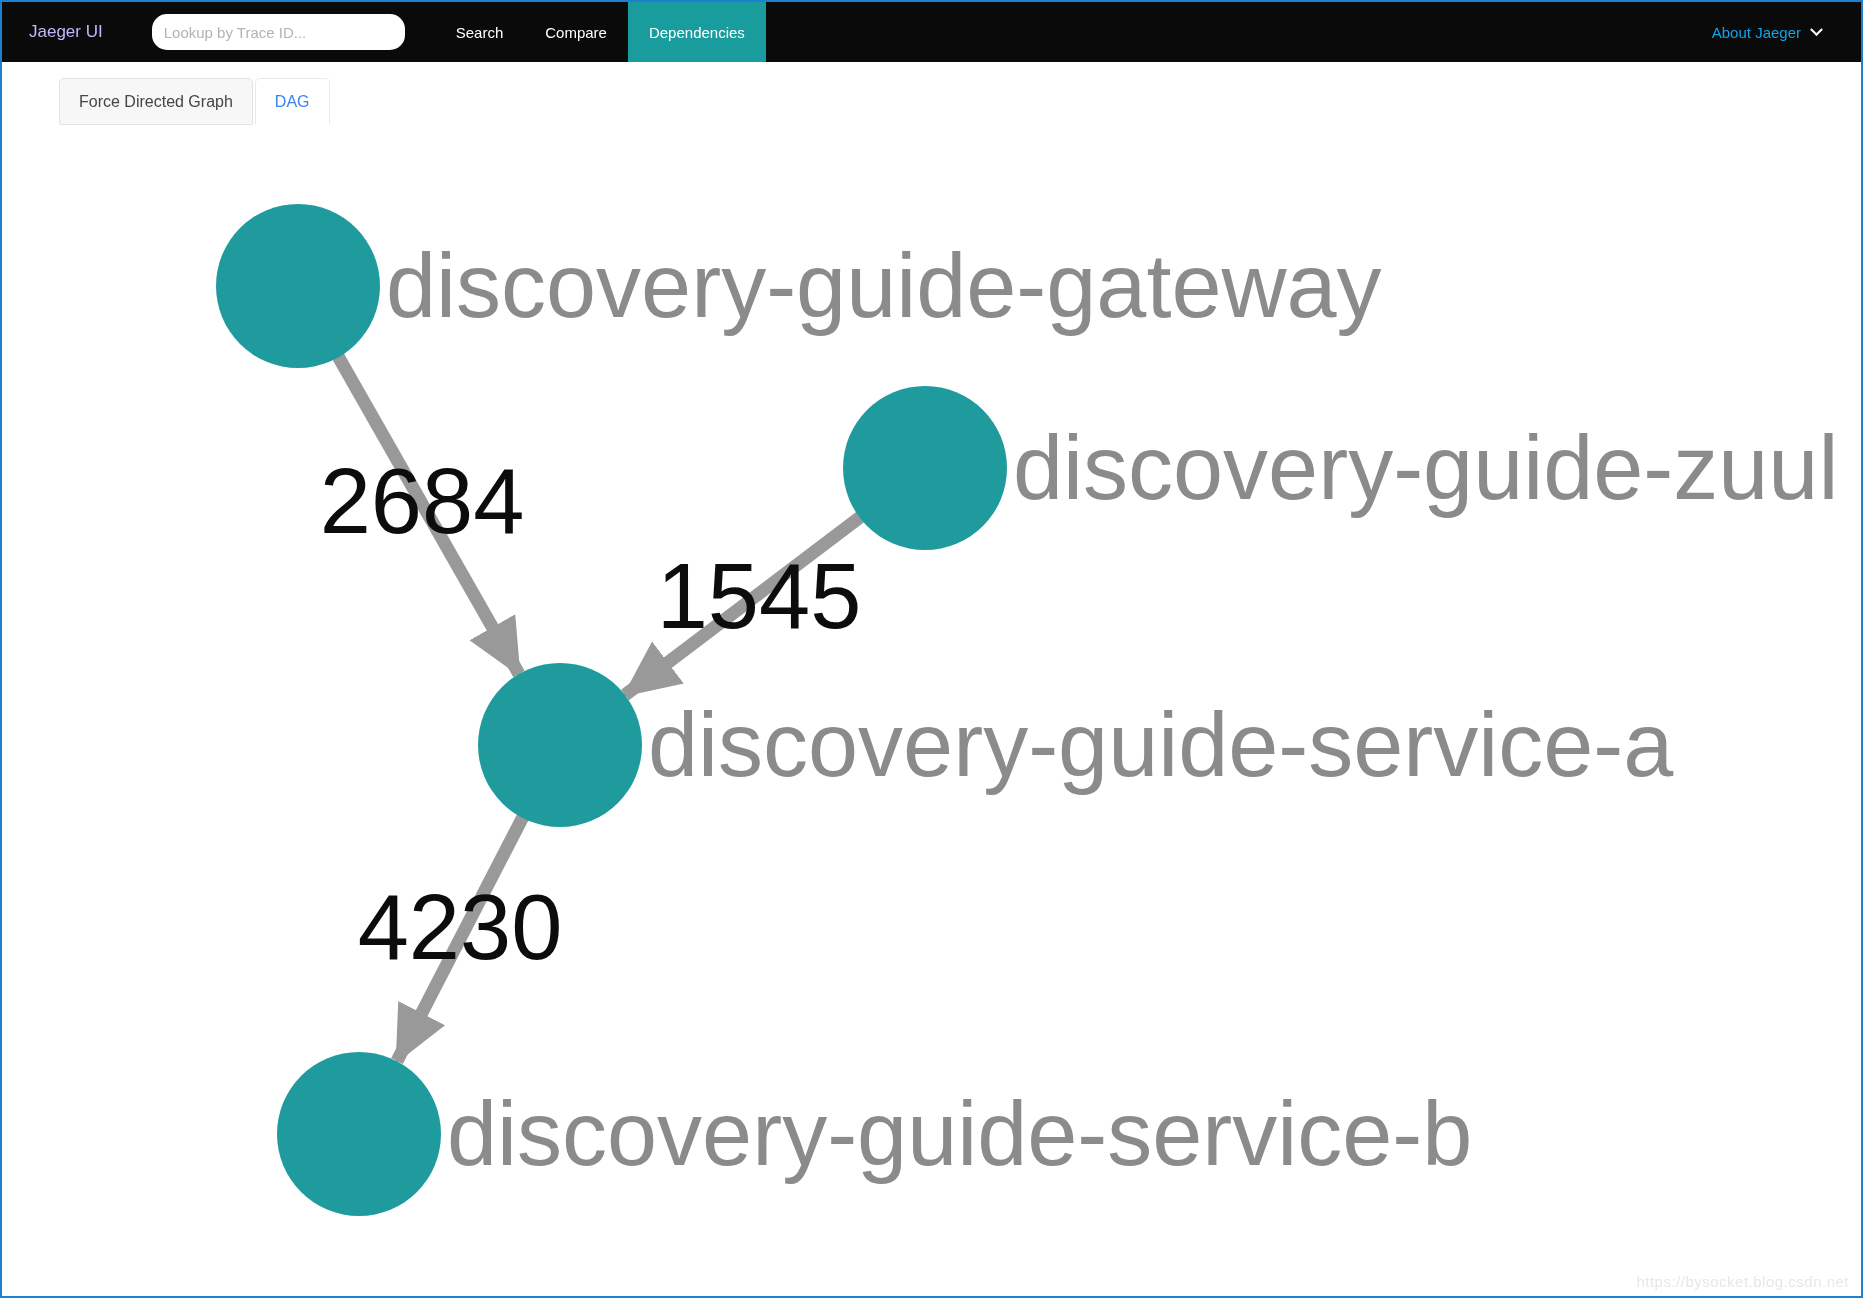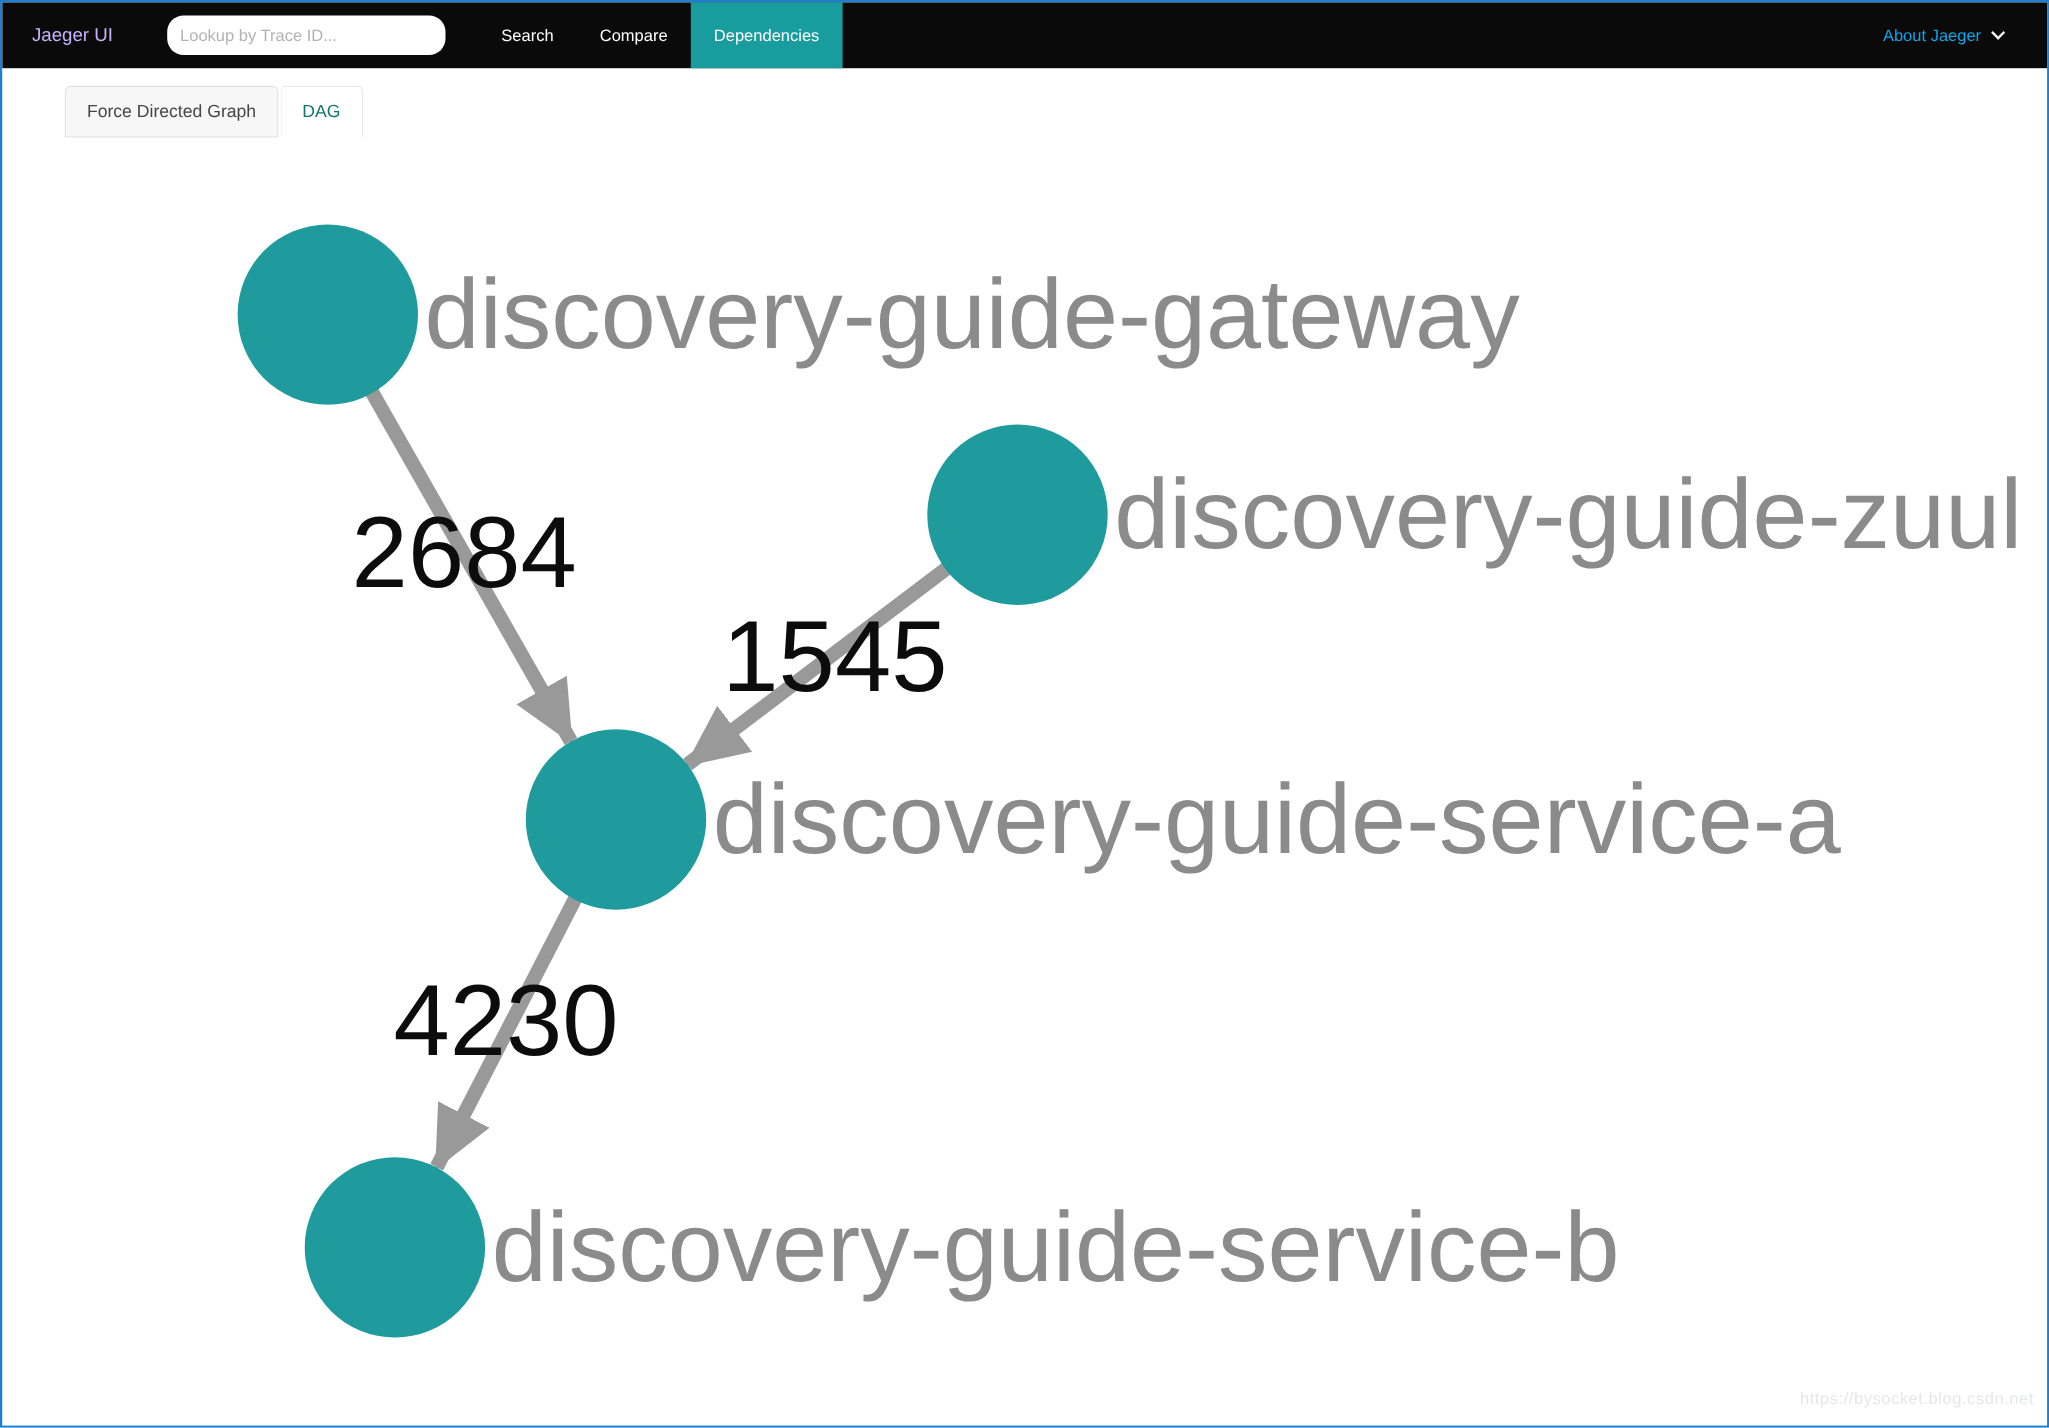--- a/index.html
+++ b/index.html
@@ -46,38 +46,38 @@
   .tabs {
     position:relative; z-index:2;
     display:flex; gap:2px; margin:16px 0 0 22px;padding-left:35px;
   }
   .tab {
     display:flex; align-items:center; height:47px; padding:0 19px;
     font-size:16px; color:#454545; background:#f7f7f7;
     border:1px solid #e2e2e2; border-radius:5px 5px 0 0; cursor:pointer; white-space:nowrap;
   }
   .tab.active {
-    background:#ffffff; color:#0f766e;
+    background:#ffffff; color:#3b82f6;
     border-color:#e9e9e9; border-bottom-color:#ffffff;
   }
 
   
   .dag-svg { position:absolute; left:0; top:0; width:1859px; height:1294px; z-index:1; }
   .edge-line { stroke:#999999; stroke-width:13; }
   .node-circle { fill:#1f9b9e; }
   .node-label {
     font-family:"Liberation Sans", sans-serif; font-size:90px; fill:#8b8b8b;
   }
   .edge-count {
     font-family:"Liberation Sans", sans-serif; font-size:92px; fill:#0c0c0c;
     text-anchor:middle;
   }
 
   .watermark {
-    position:absolute; right:12px; bottom:16px; z-index:2;
+    position:absolute; right:12px; bottom:6px; z-index:2;
     font-size:15px; color:#e6e7ea; letter-spacing:0.5px;
   }
 </style>
 </head>
 <body>
 
 <div class="frame">
 
   <div class="topbar">
     <div class="brand">Jaeger UI</div>

